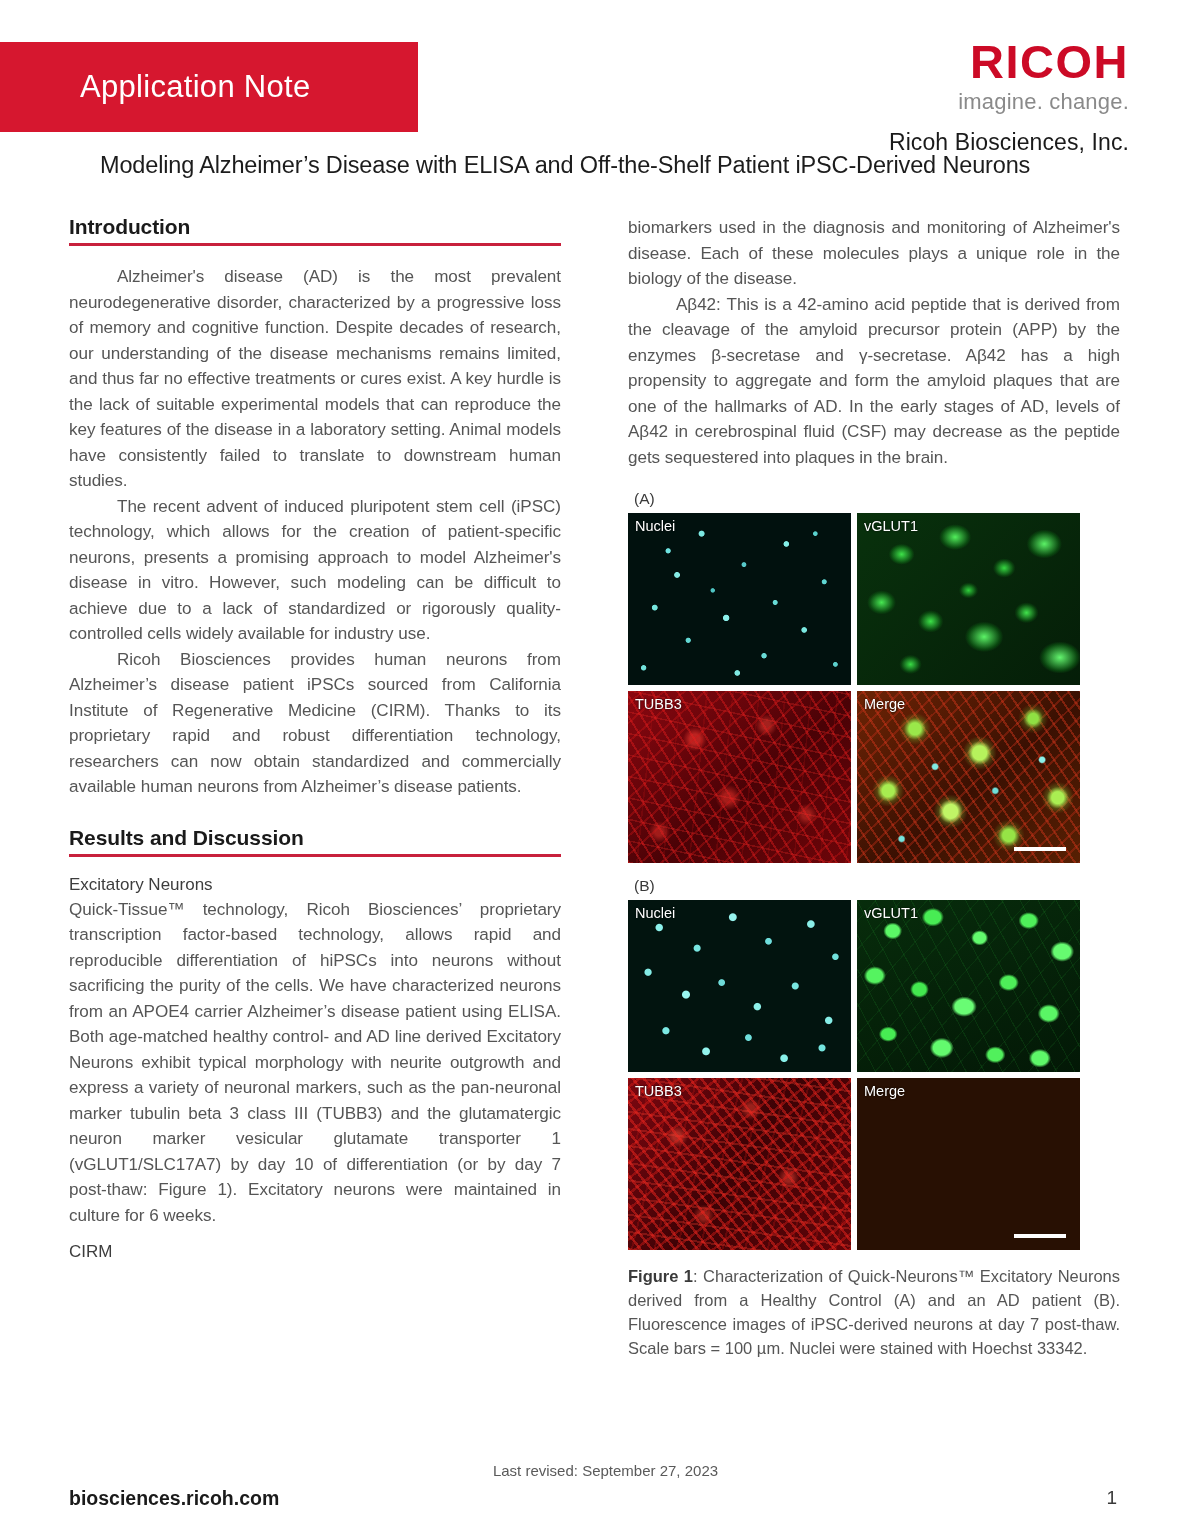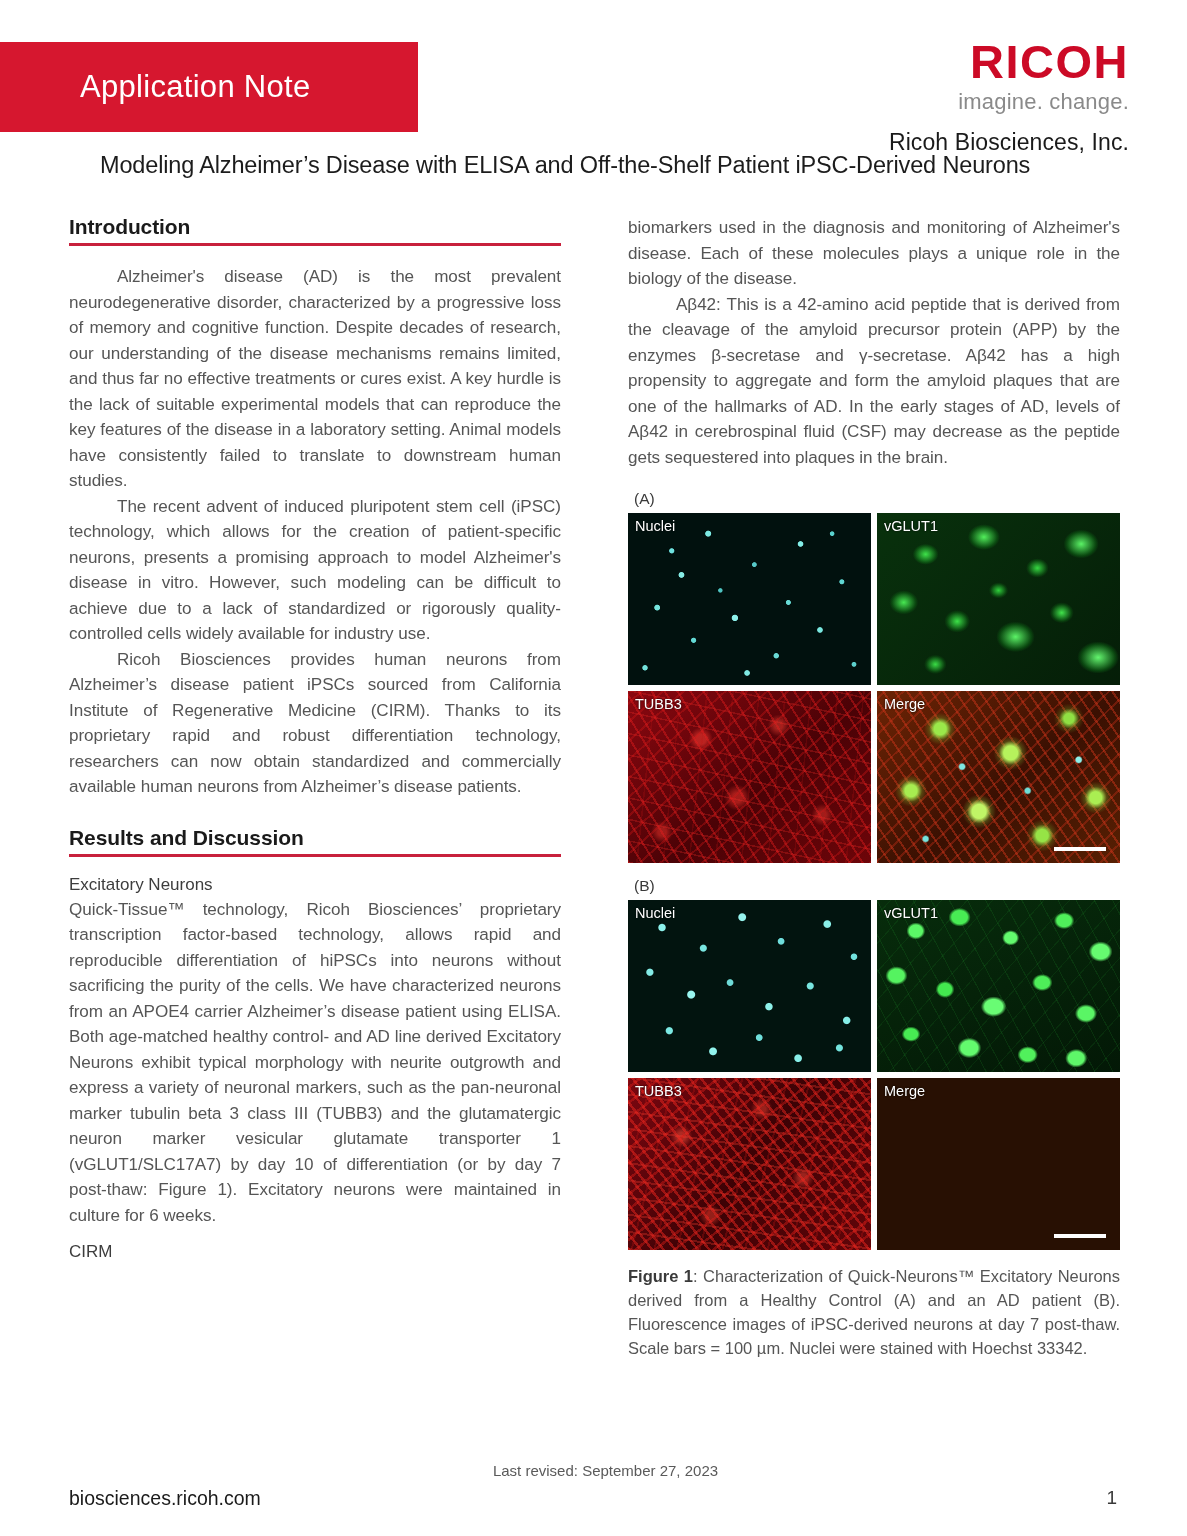--- a/index.html
+++ b/index.html
@@ -127,21 +127,21 @@
   .figure { margin-top: 20px; }
   .panel-letter {
     font-size: 15.5px;
     color: #3a3a3a;
     margin: 0 0 5px 6px;
   }
   .grid {
     display: grid;
     grid-template-columns: 1fr 1fr;
     gap: 6px;
-    width: 492px;
+    width: 452px;
   }
   .tile {
     position: relative;
     height: 172px;
     overflow: hidden;
     background: #000;
   }
   .tile .lbl {
     position: absolute;
     left: 7px;
@@ -335,21 +335,21 @@
     top: 1487px;
     left: 0;
     width: 1187px;
     height: 40px;
   }
   .footer-url {
     position: absolute;
     left: 69px;
     top: 0;
     font-size: 19.5px;
-    font-weight: normal;
+    font-weight: bold;
     color: #1a1a1a;
   }
   .footer-page {
     position: absolute;
     right: 70px;
     top: 0;
     font-size: 19px;
     color: #3a3a3a;
   }
 </style>

